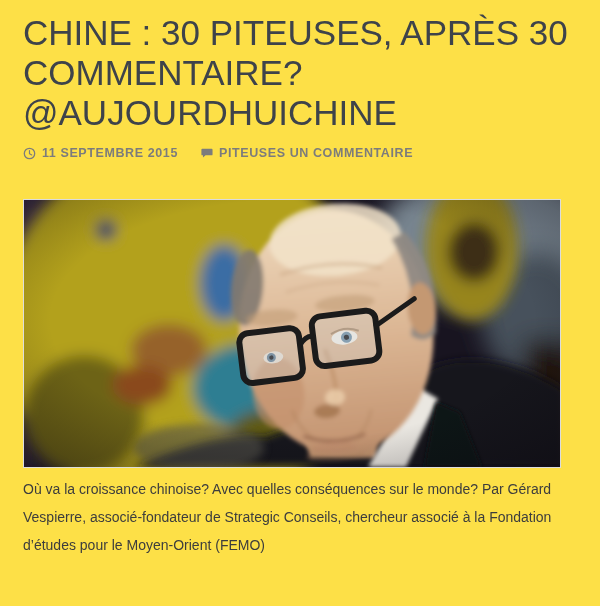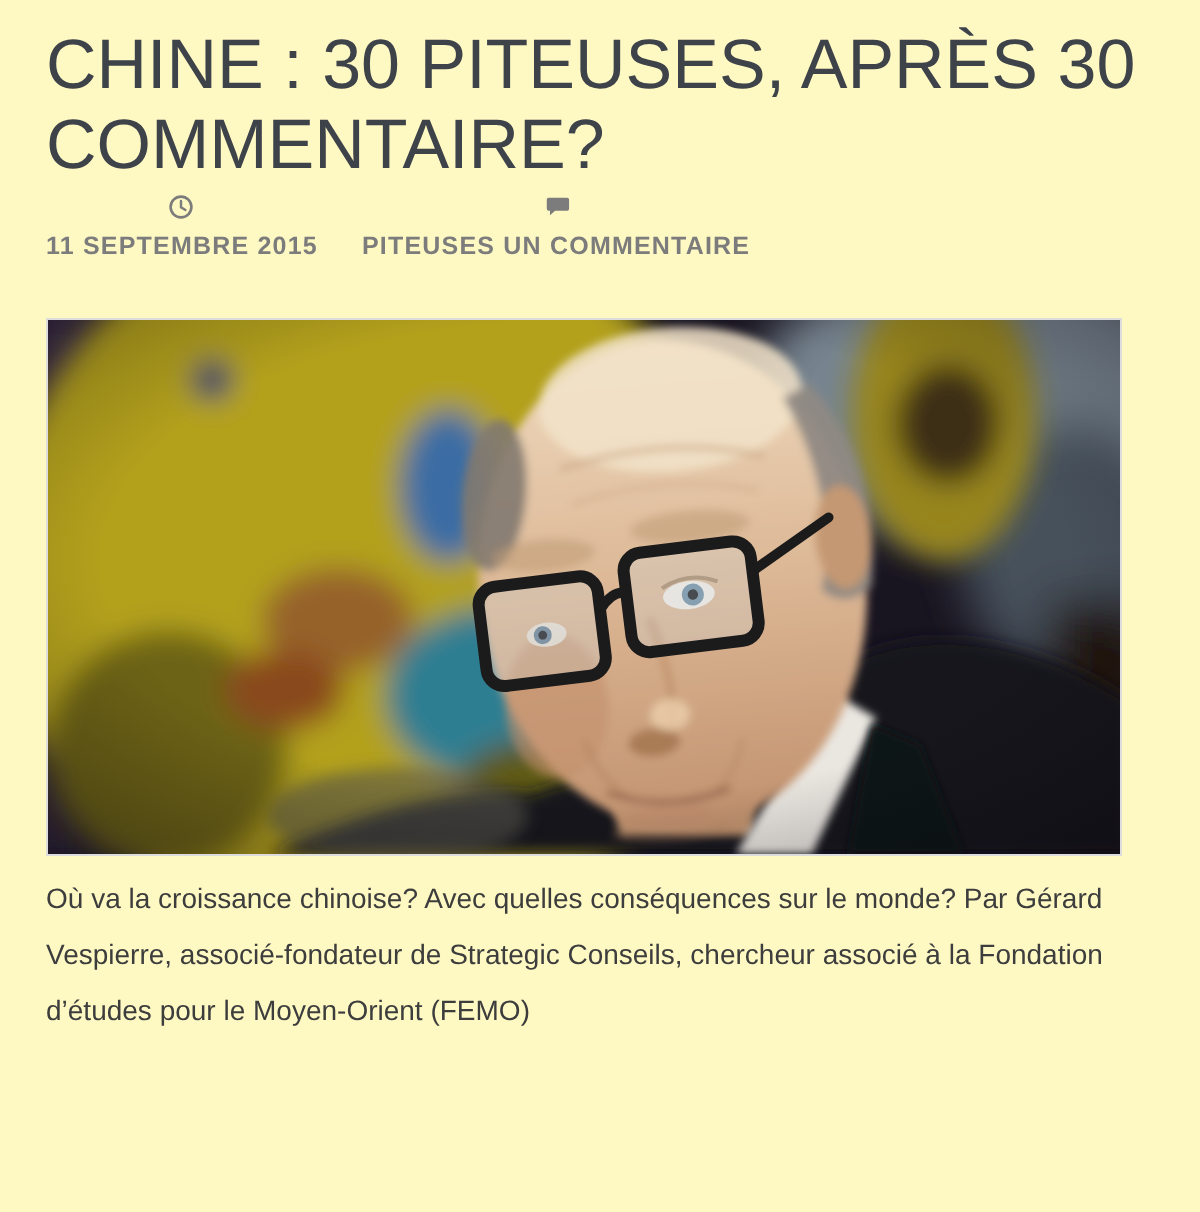--- a/index.html
+++ b/index.html
@@ -1,36 +1,35 @@
 <!DOCTYPE html>
 <html><head>
 <meta charset="utf-8">
 <style>
   * { box-sizing: border-box; }
   html, body { margin: 0; padding: 0; background: #ffffff; }
   body { font-family: "Liberation Sans", sans-serif; }
   .page {
-    width: 600px; height: 606px; background: #fef9c3;
+    width: 600px; height: 606px; background: #fde047;
     padding: 13px 23px 0 23px; overflow: hidden;
   }
   .post-title {
     margin: 0; font-weight: 300; color: #3e434a;
     font-size: 35px; line-height: 40px; letter-spacing: 0;
   }
   .tline { display: block; white-space: nowrap; }
   .meta-row {
     margin-top: 12px; display: flex; align-items: center; gap: 22px;
     height: 16px;
   }
   .meta-item {
     display: inline-flex; align-items: center; gap: 6px;
     color: #7c7c7c; text-decoration: none; cursor: pointer;
     font-size: 12.5px; font-weight: 600; letter-spacing: 0.6px;
     white-space: nowrap;
-    flex-direction: column;
   }
   .micon { display: inline-flex; }
   .micon svg { display: block; }
   .photo-frame {
     margin: 38px 0 0 0; padding: 0;
     width: 538px; height: 269px;
     border: 1px solid #dcdcdc; background: #181420;
   }
   .photo-frame svg { display: block; }
   .caption {
@@ -39,20 +38,21 @@
   }
 </style>
 </head>
 <body>
 
 <div class="page">
 
   <h1 class="post-title">
     <span class="tline">CHINE : 30 PITEUSES, APRÈS 30</span>
     <span class="tline">COMMENTAIRE?</span>
+    <span class="tline">@AUJOURDHUICHINE</span>
   </h1>
 
   <div class="meta-row">
     <a class="meta-item">
       <span class="micon">
         <svg width="13" height="13" viewBox="0 0 14 14">
           <circle cx="7" cy="7" r="5.6" fill="none" stroke="#7c7c7c" stroke-width="1.4"></circle>
           <path d="M7 3.8 L7 7.2 L9.4 8.6" fill="none" stroke="#7c7c7c" stroke-width="1.3" stroke-linecap="round"></path>
         </svg>
       </span>

